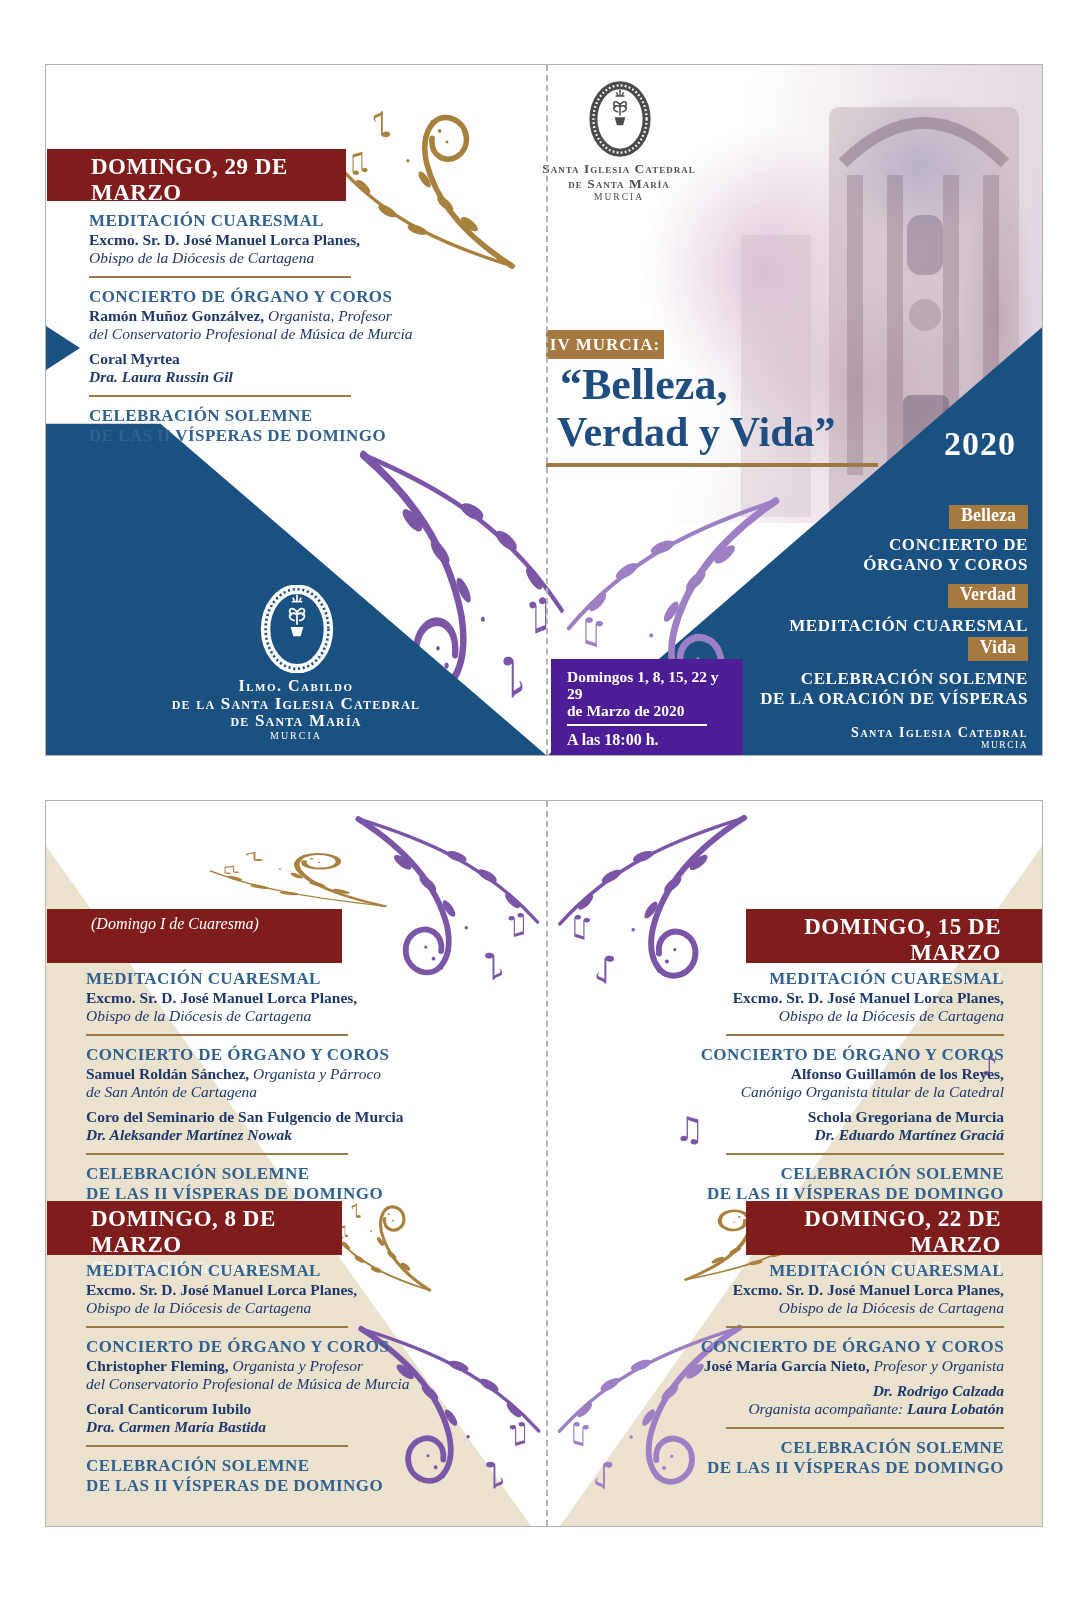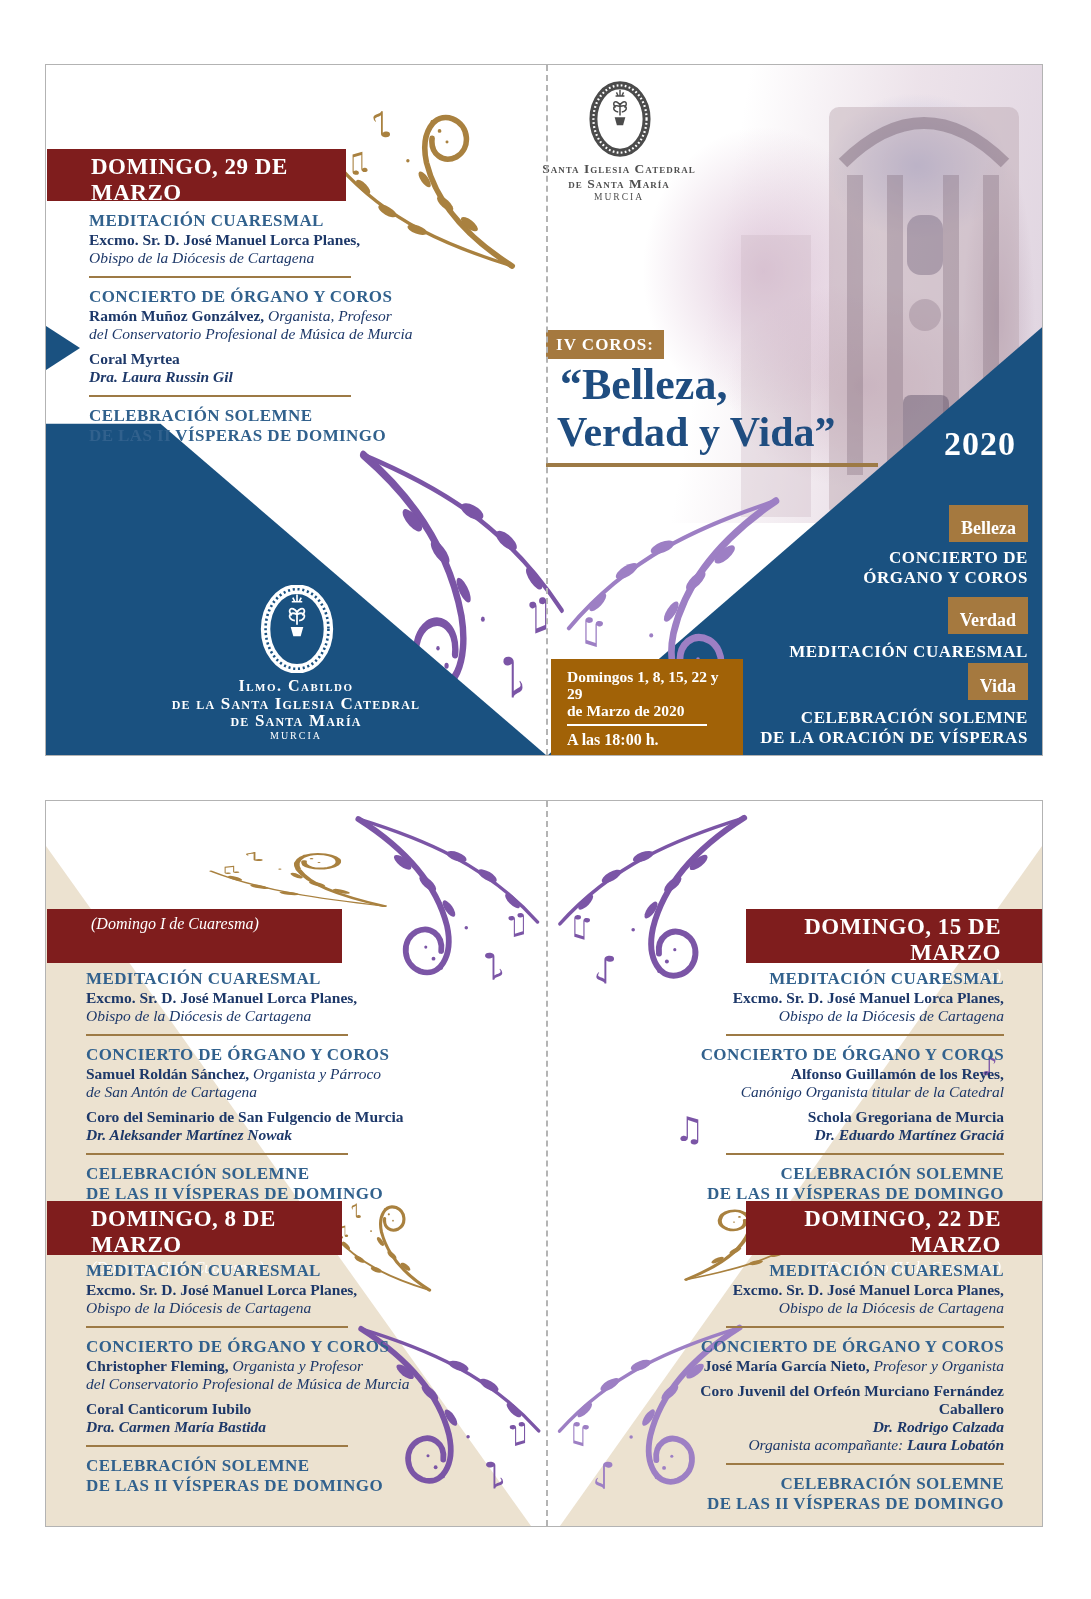--- a/index.html
+++ b/index.html
@@ -52,27 +52,27 @@
   .seal-caption .l1{font-variant:small-caps;font-weight:600;font-size:13.5px;letter-spacing:1px;line-height:15px;}
   .seal-caption .l3{font-size:9.5px;letter-spacing:2px;line-height:13px;}
   #cycle-banner{left:500px;top:265px;width:118px;height:29px;background:#a5793f;color:#fff;
      font-size:17px;font-weight:bold;letter-spacing:1px;text-align:center;line-height:29px;z-index:5;}
   .big-title{color:#1f4d80;font-weight:bold;z-index:5;line-height:1;}
   #title-underline{left:500px;top:398px;width:332px;height:4px;background:#9d7a45;z-index:5;}
   #year{left:898px;top:360px;color:#fff;font-size:34px;font-weight:600;z-index:5;letter-spacing:1px;}
 
   #cover-list{right:14px;top:440px;width:330px;text-align:right;z-index:5;color:#fff;}
   .tag{display:inline-block;background:#a5793f;color:#fff;font-size:18px;font-weight:bold;
-       padding:13px 12px 3px 12px;line-height:21px;}
+       padding:0 12px 3px 12px;line-height:21px;}
   .list-caps{font-size:17px;font-weight:600;letter-spacing:.6px;line-height:20px;color:#fff;}
   #cover-venue{margin-top:16px;}
   #cover-venue .v1{font-variant:small-caps;font-weight:600;font-size:14px;letter-spacing:1.5px;line-height:15px;}
   #cover-venue .v2{font-size:9.5px;letter-spacing:1.5px;}
 
-  #date-box{left:505px;top:594px;width:192px;background:#a16207;color:#fff;z-index:5;
+  #date-box{left:505px;top:594px;width:192px;background:#4c1d95;color:#fff;z-index:5;
       padding:9px 12px 9px 16px;box-sizing:border-box;}
   #date-box .d-line{font-size:15.5px;font-weight:bold;line-height:17px;}
   #date-box .d-div{width:140px;height:2px;background:#fff;margin:5px 0;}
   #date-box .d-time{font-size:16px;font-weight:bold;line-height:18px;}
 
   
   #cabildo-caption{left:50px;top:612px;width:400px;text-align:center;color:#fff;z-index:5;}
   #cabildo-caption .c1{font-variant:small-caps;font-weight:600;font-size:16px;letter-spacing:1.5px;line-height:18px;}
   #cabildo-caption .c2{font-variant:small-caps;font-weight:700;font-size:17px;letter-spacing:1.2px;line-height:17px;}
   #cabildo-caption .c4{font-size:10px;letter-spacing:2px;line-height:14px;}
@@ -199,21 +199,21 @@
     <path d="M30 16 h10 M31 12 l2 4 M39 12 l-2 4 M35 9 v7" stroke="#4b4b4b" stroke-width="1.6" fill="none"></path>
     <path d="M35 24 v14 M35 28 C27 24 25 33 33 34 M35 28 C43 24 45 33 37 34 M35 26 C30 19 25 24 30 29 M35 26 C40 19 45 24 40 29" stroke="#4b4b4b" stroke-width="1.7" fill="none"></path>
     <path d="M29 40 h12 l-2.5 9 h-7 z" fill="#4b4b4b"></path>
   </svg>
   <div class="seal-caption abs" style="left:463px;top:96px;width:220px">
     <div class="l1">Santa Iglesia Catedral</div>
     <div class="l1">de Santa María</div>
     <div class="l3">MURCIA</div>
   </div>
 
-  <div id="cycle-banner" class="abs">IV COROS:</div>
+  <div id="cycle-banner" class="abs">IV MURCIA:</div>
   <div class="big-title abs" style="left:511px;top:346px;font-size:42px">Verdad y Vida”</div>
   <div class="big-title abs" style="left:514px;top:298px;font-size:44px">“Belleza,</div>
   <div id="title-underline" class="abs"></div>
   <div id="year" class="abs">2020</div>
 
   <div id="cover-list" class="abs">
     <div><span class="tag">Belleza</span></div>
     <div style="margin-top:6px">
       <div class="list-caps">CONCIERTO DE</div>
       <div class="list-caps">ÓRGANO Y COROS</div>
@@ -354,21 +354,20 @@
       <div class="block">
         <div class="heading">MEDITACIÓN CUARESMAL</div>
         <div class="line"><span class="sg-b">Excmo. Sr. D. José Manuel Lorca Planes,</span></div>
         <div class="line"><span class="sg-i">Obispo de la Diócesis de Cartagena</span></div>
         <div class="divider"></div>
       </div>
       <div class="block">
         <div class="heading">CONCIERTO DE ÓRGANO Y COROS</div>
         <div class="line"><span class="sg-b">José María García Nieto,</span><span class="sg-i"> Profesor y Organista</span></div>
         <div class="spacer"></div>
-        <div class="line"><span class="sg-b">Coro Juvenil del Orfeón Murciano Fernández Caballero</span></div>
         <div class="line"><span class="sg-bi">Dr. Rodrigo Calzada</span></div>
         <div class="line"><span class="sg-i">Organista acompañante: </span><span class="sg-bi">Laura Lobatón</span></div>
         <div class="divider"></div>
       </div>
       <div class="block">
         <div class="heading">CELEBRACIÓN SOLEMNE</div>
         <div class="heading">DE LAS II VÍSPERAS DE DOMINGO</div>
       </div>
     </div>
 </section>

